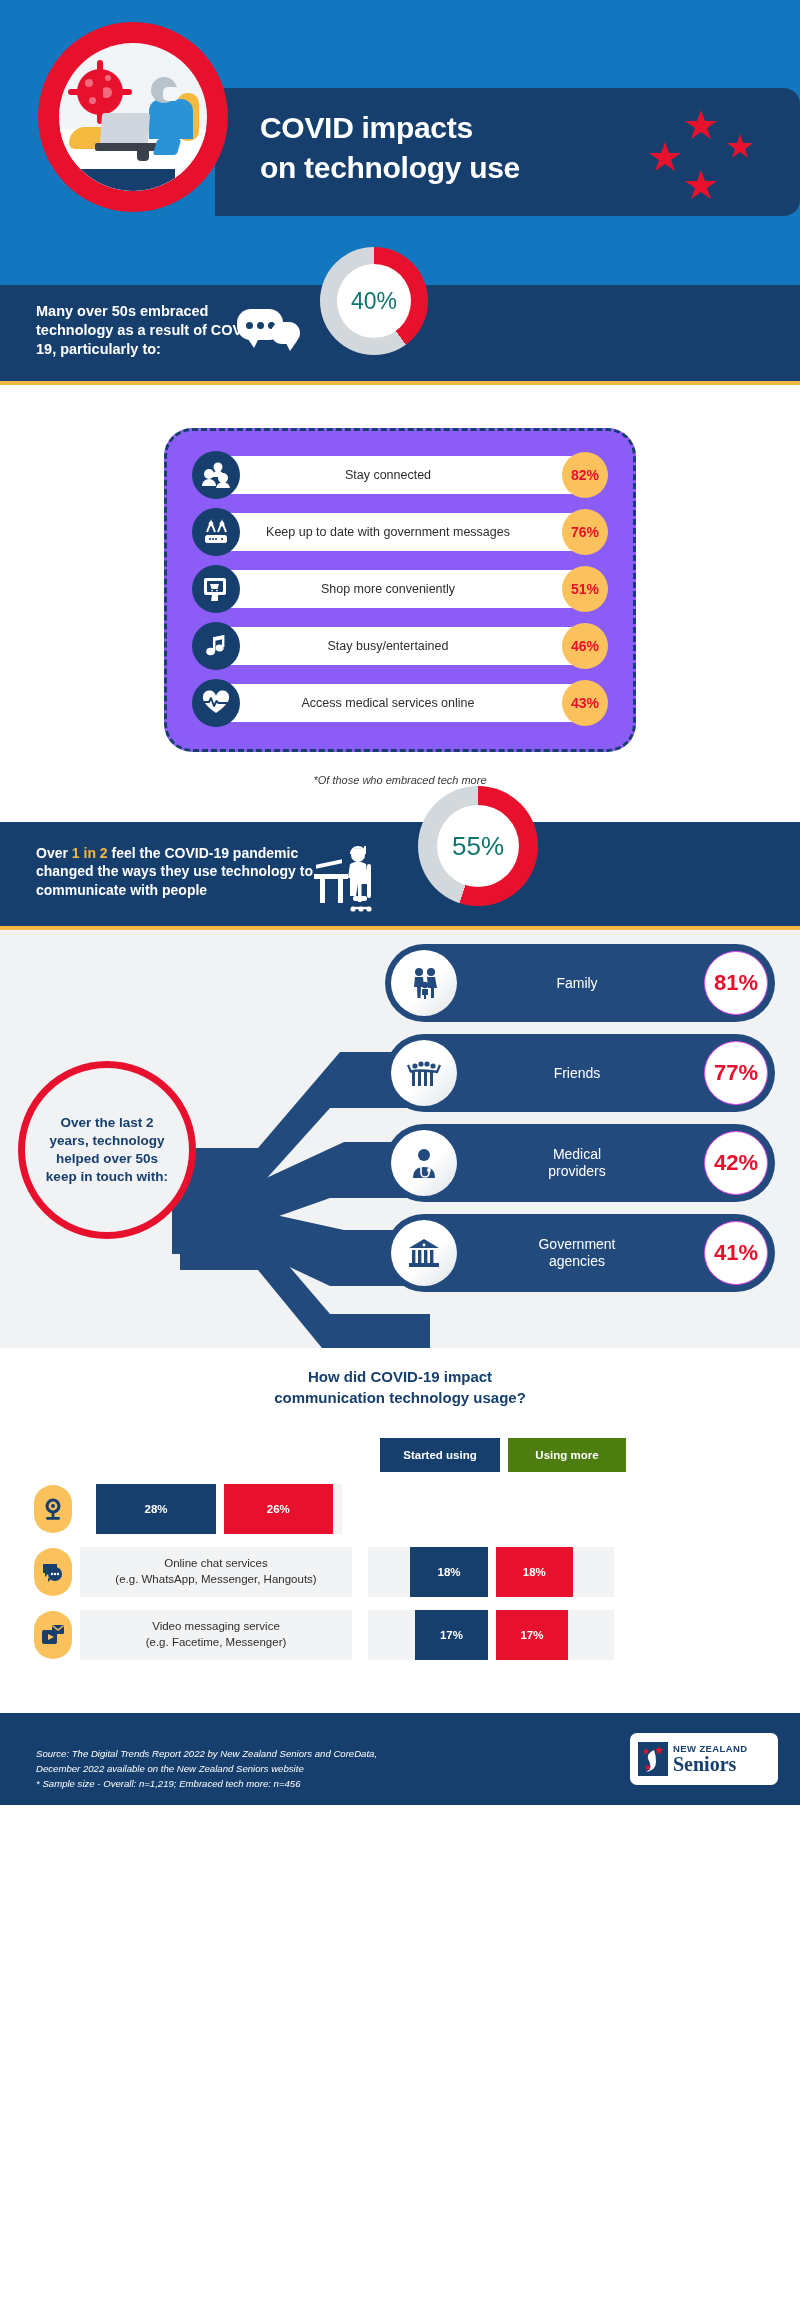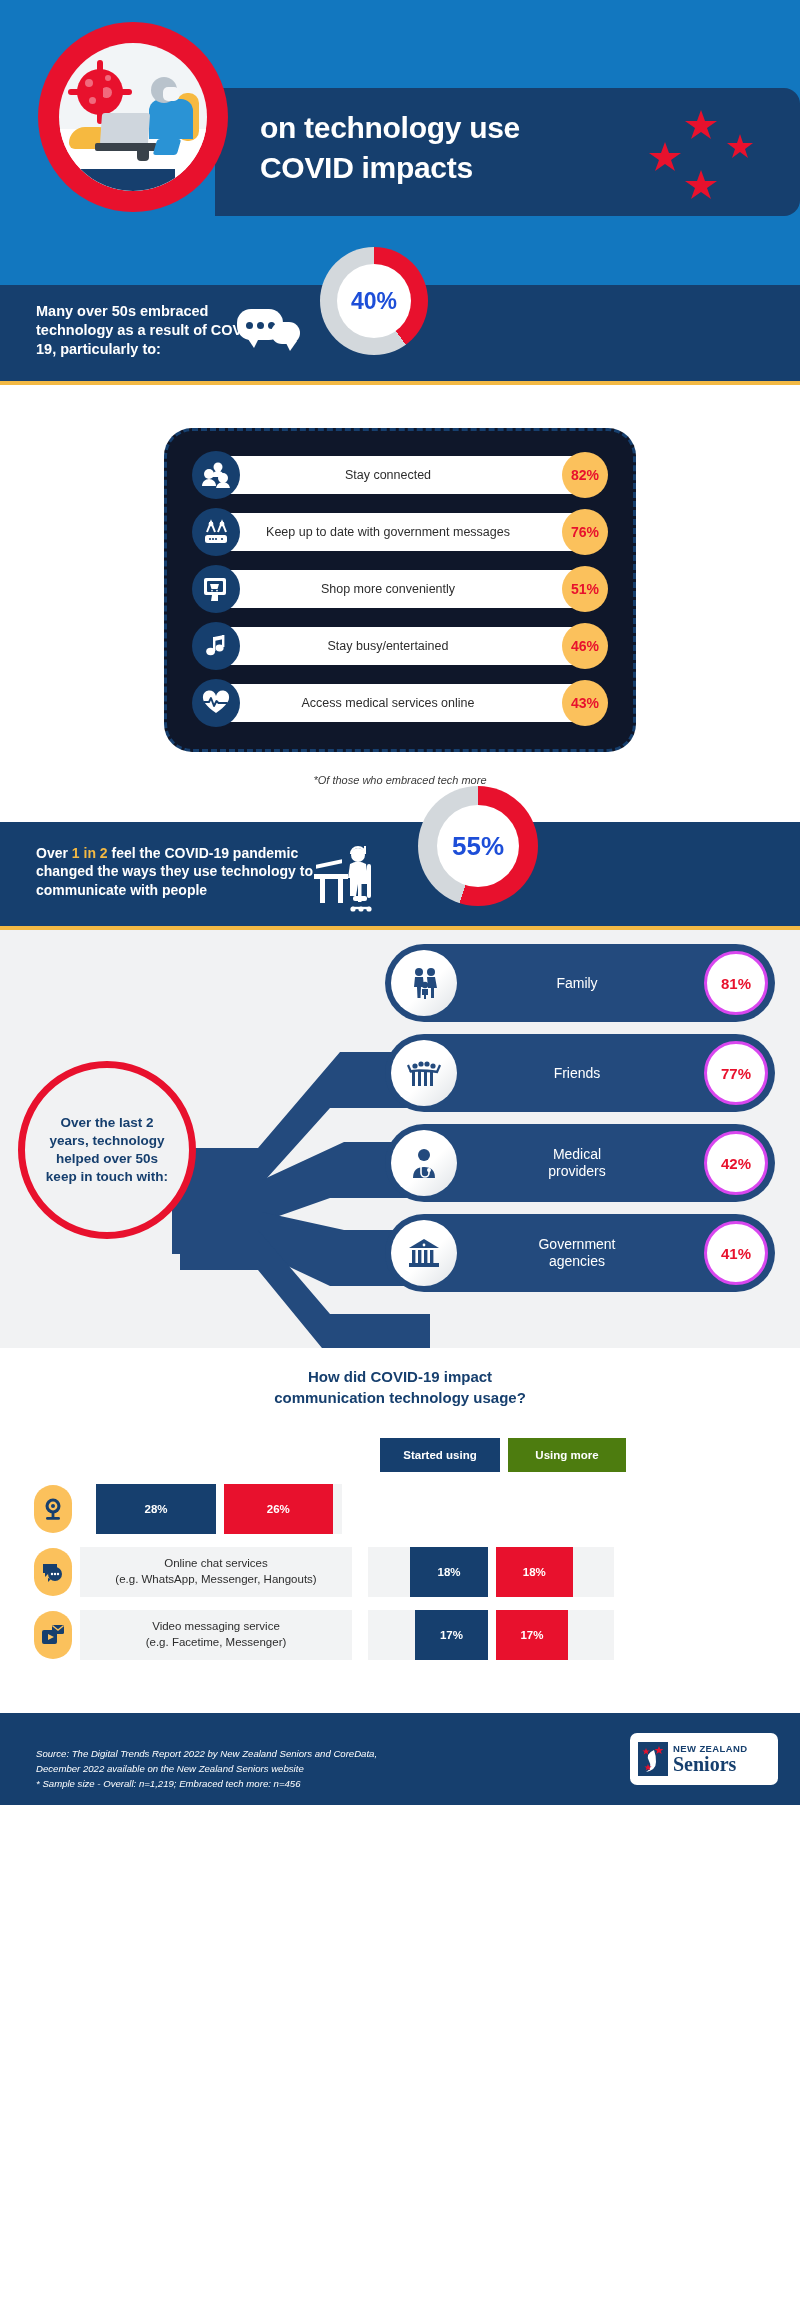--- a/index.html
+++ b/index.html
@@ -90,21 +90,21 @@
     font-weight: bold;
     line-height: 1.32;
   }
   .band-40 .band-text { left: 36px; top: 17px; font-size: 14.5px; width: 230px; }
   .donut-wrap { position: absolute; border-radius: 50%; }
   .donut { border-radius: 50%; display:flex; align-items:center; justify-content:center; }
   .donut-hole {
     border-radius: 50%;
     background: #ffffff;
     display:flex; align-items:center; justify-content:center;
-    color:#1d4ed8; font-weight:bold;
+    color:#0f766e; font-weight:normal;
   }
   #donut40 { position:absolute; left:320px; top:-38px; width:108px; height:108px; }
   #donut40 .donut { width:108px; height:108px; background: conic-gradient(#e8112d 0 40%, #d3d8dc 40% 100%); }
   #donut40 .donut-hole { width:74px; height:74px; font-size:23px; }
 
   .speech-icon { position:absolute; left:237px; top:24px; width:66px; height:42px; }
   .bub { position:absolute; background:#ffffff; border-radius:14px; }
   .bub1 { left:0; top:0; width:46px; height:31px; }
   .bub1-tail { position:absolute; left:9px; top:27px; width:0;height:0;
     border-left:8px solid transparent; border-right:6px solid transparent; border-top:12px solid #ffffff;}
@@ -112,21 +112,21 @@
   .bub2-tail { position:absolute; left:48px; top:32px; width:0;height:0;
     border-left:5px solid transparent; border-right:7px solid transparent; border-top:10px solid #ffffff;}
   .bdot { position:absolute; top:13px; width:7px; height:7px; border-radius:50%; background:#163f6e; }
 
   
   .embrace-section { position:relative; background:#ffffff; padding: 43px 0 12px; }
   .dashed-card {
     position: relative;
     margin: 0 auto;
     width: 472px;
-    background: #0f172a;
+    background: #8b5cf6;
     border: 3px dashed #163f6e;
     border-radius: 28px;
     padding: 20px 25px 22px 25px;
   }
   .erow { position:relative; height:48px; margin-bottom:9px; }
   .erow:last-child { margin-bottom:0; }
   .erow-pill {
     position:absolute; left:22px; right:24px; top:5px; height:38px;
     background:#ffffff; border-radius:4px;
     display:flex; align-items:center; justify-content:center;
@@ -170,23 +170,23 @@
     position:absolute; left:6px; top:6px; width:66px; height:66px; border-radius:50%;
     background:linear-gradient(135deg,#ffffff 55%,#dde1e5 100%);
     display:flex; align-items:center; justify-content:center;
   }
   .rrow-label {
     position:absolute; left:86px; right:92px; text-align:center;
     color:#ffffff; font-size:14px; line-height:1.2;
   }
   .rrow-pct {
     position:absolute; right:7px; top:7px; width:64px; height:64px; border-radius:50%;
-    background:#ffffff; border:3px solid #d946ef;
+    background:#ffffff; border:1px solid #d946ef;
     display:flex; align-items:center; justify-content:center;
-    color:#e8112d; font-weight:bold; font-size:15px;
+    color:#e8112d; font-weight:bold; font-size:22px;
   }
   .red-circle {
     position:absolute; left:18px; top:131px; width:178px; height:178px;
     border-radius:50%; border:7px solid #e8112d; background:#f1f2f3;
     display:flex; align-items:center; justify-content:center; z-index:5;
   }
   .red-circle-text {
     color:#163f6e; font-weight:bold; font-size:13.5px; text-align:center;
     line-height:1.34; padding:0 16px;
   }
@@ -245,22 +245,22 @@
   .logo-seniors { font-size:20px; font-weight:bold; color:#163f6e; font-family:"Liberation Serif", serif; }
 </style>
 </head>
 <body>
 
 <div class="page">
 
   <section class="hero">
     <div class="hero-bar">
       <div class="hero-title">
+        <div>COVID impacts</div>
         <div>on technology use</div>
-        <div>COVID impacts</div>
       </div>
       <div class="stars">
         <svg width="115" height="100" viewBox="0 0 115 100">
           <polygon fill="#e8112d" points="58,4 62,15 74,15 64,22 68,33 58,26 48,33 52,22 42,15 54,15"></polygon>
           <polygon fill="#e8112d" points="97,28 100,37 110,37 102,43 105,52 97,46 89,52 92,43 84,37 94,37"></polygon>
           <polygon fill="#e8112d" points="22,36 26,47 38,47 28,54 32,65 22,58 12,65 16,54 6,47 18,47"></polygon>
           <polygon fill="#e8112d" points="58,64 62,75 74,75 64,82 68,93 58,86 48,93 52,82 42,75 54,75"></polygon>
         </svg>
       </div>
     </div>

